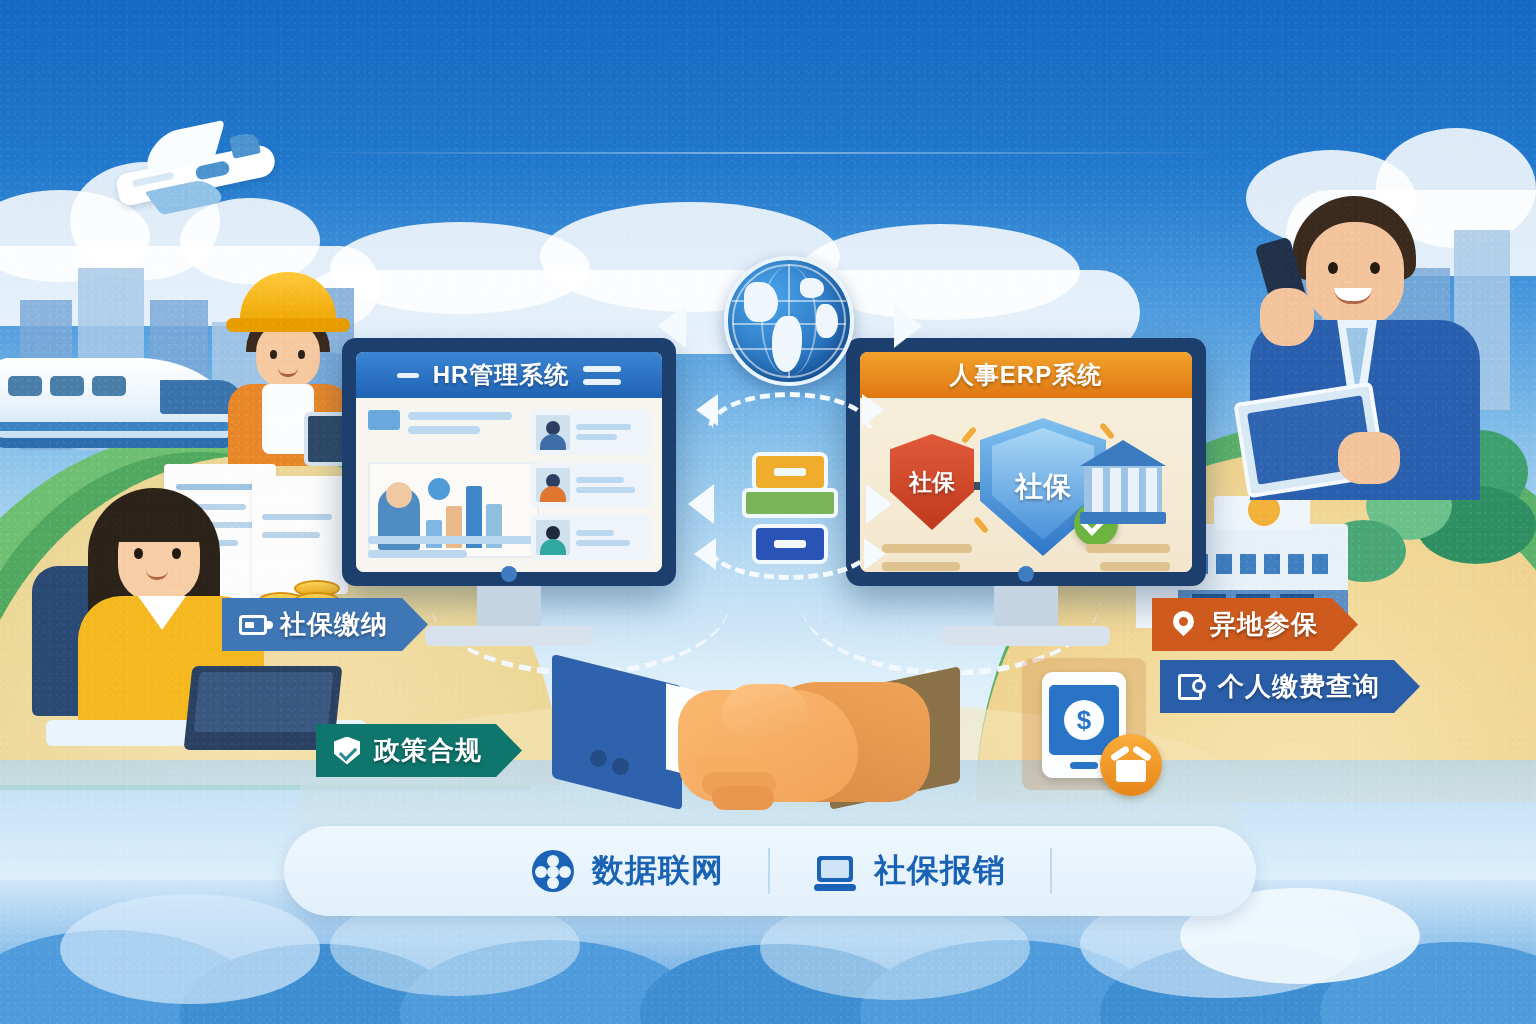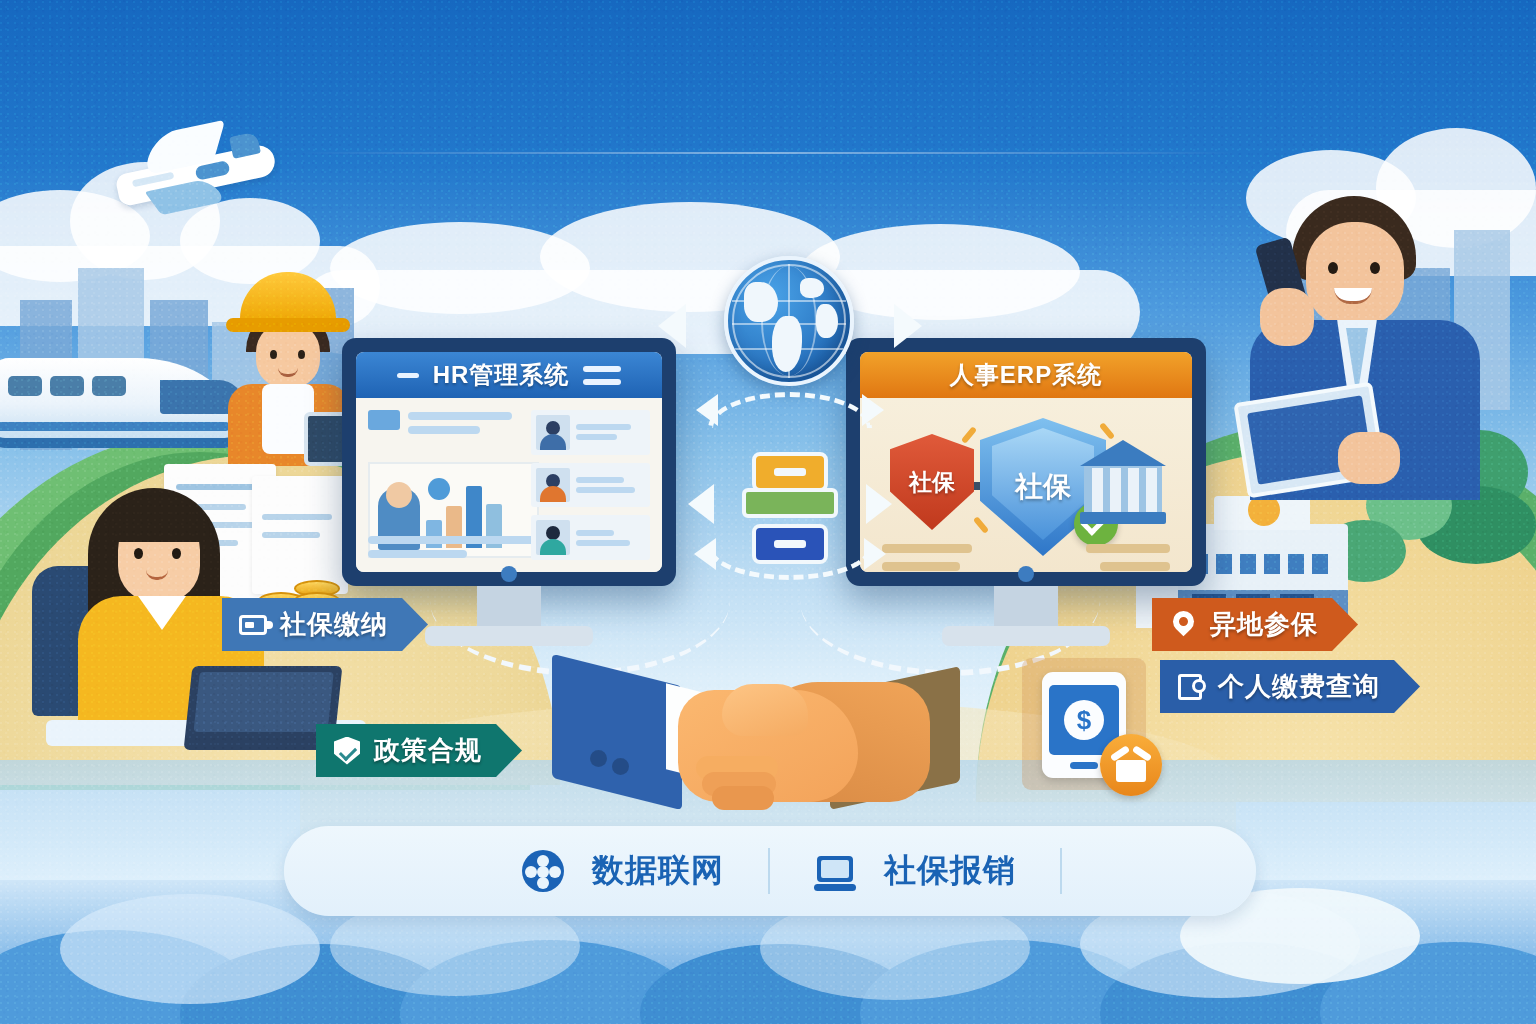--- a/index.html
+++ b/index.html
@@ -312,21 +312,21 @@
   .ob-arm1{ position:absolute; left:10px; top:16px; width:20px; height:7px; background:#fff; border-radius:4px; transform:rotate(-34deg);}
   .ob-arm2{ position:absolute; right:10px; top:16px; width:20px; height:7px; background:#fff; border-radius:4px; transform:rotate(34deg);}
 
   
   .bottombar {
     position:absolute; left:284px; top:826px; width:972px; height:90px; z-index:38;
     background:linear-gradient(180deg,#eef7fd,#e2f0fb);
     border-radius:46px; display:flex; align-items:center; justify-content:center;
     box-shadow:0 6px 16px rgba(30,80,130,.16);
   }
-  .bb-item { display:flex; align-items:center; gap:28px; padding:0 44px;text-align:center; }
+  .bb-item { display:flex; align-items:center; gap:18px; padding:0 44px;text-align:center; }
   .bb-text { font-size:32px; font-weight:bold; color:#1a63b4; letter-spacing:1px;}
   .bb-sep  { width:2px; height:46px; background:#bcd9ee; }
   .bb-ic   { width:42px; height:42px; position:relative; }
   .ic-net  { position:absolute; inset:0; border-radius:50%; background:#1b63b6;}
   .ic-net i{ position:absolute; background:#e9f4fc; border-radius:50%;}
   .ic-laptop{ position:absolute; left:3px; top:6px; width:36px; height:26px; background:#1b63b6; border-radius:4px;}
   .ic-laptop::after{content:""; position:absolute; left:4px; top:4px; width:28px; height:18px; background:#cfe5f7; border-radius:2px;}
   .ic-laptop-b{ position:absolute; left:0px; top:34px; width:42px; height:7px; background:#1b63b6; border-radius:4px;}
   .ic-clock{ position:absolute; left:8px; top:7px; width:32px; height:32px; border:4px solid #1b63b6; border-radius:50%;}
   .ic-clock::after{content:""; position:absolute; left:11px; top:5px; width:3px; height:12px; background:#1b63b6;}

